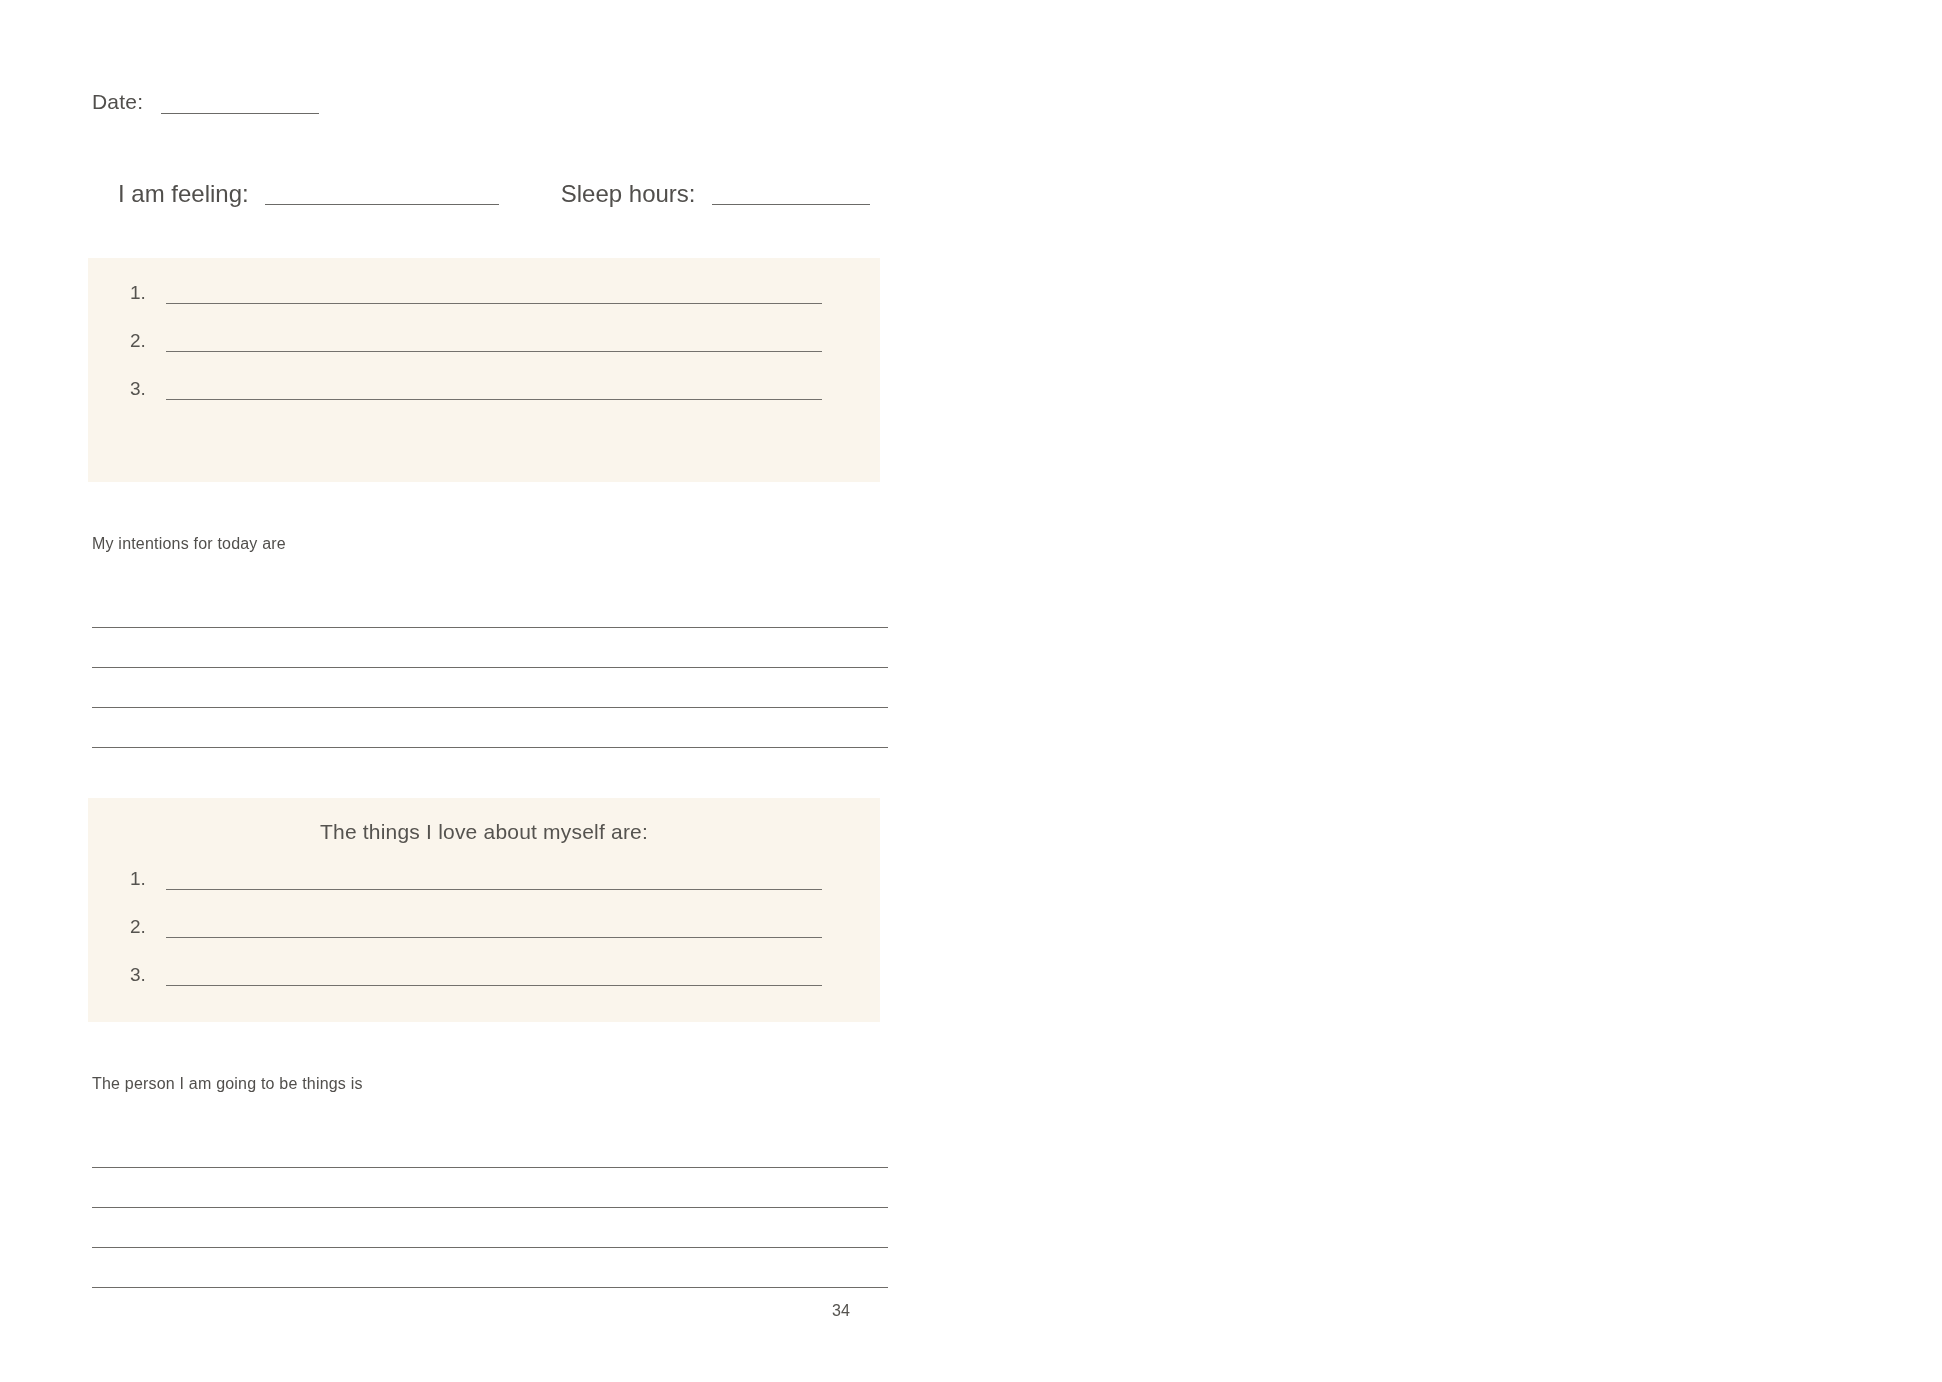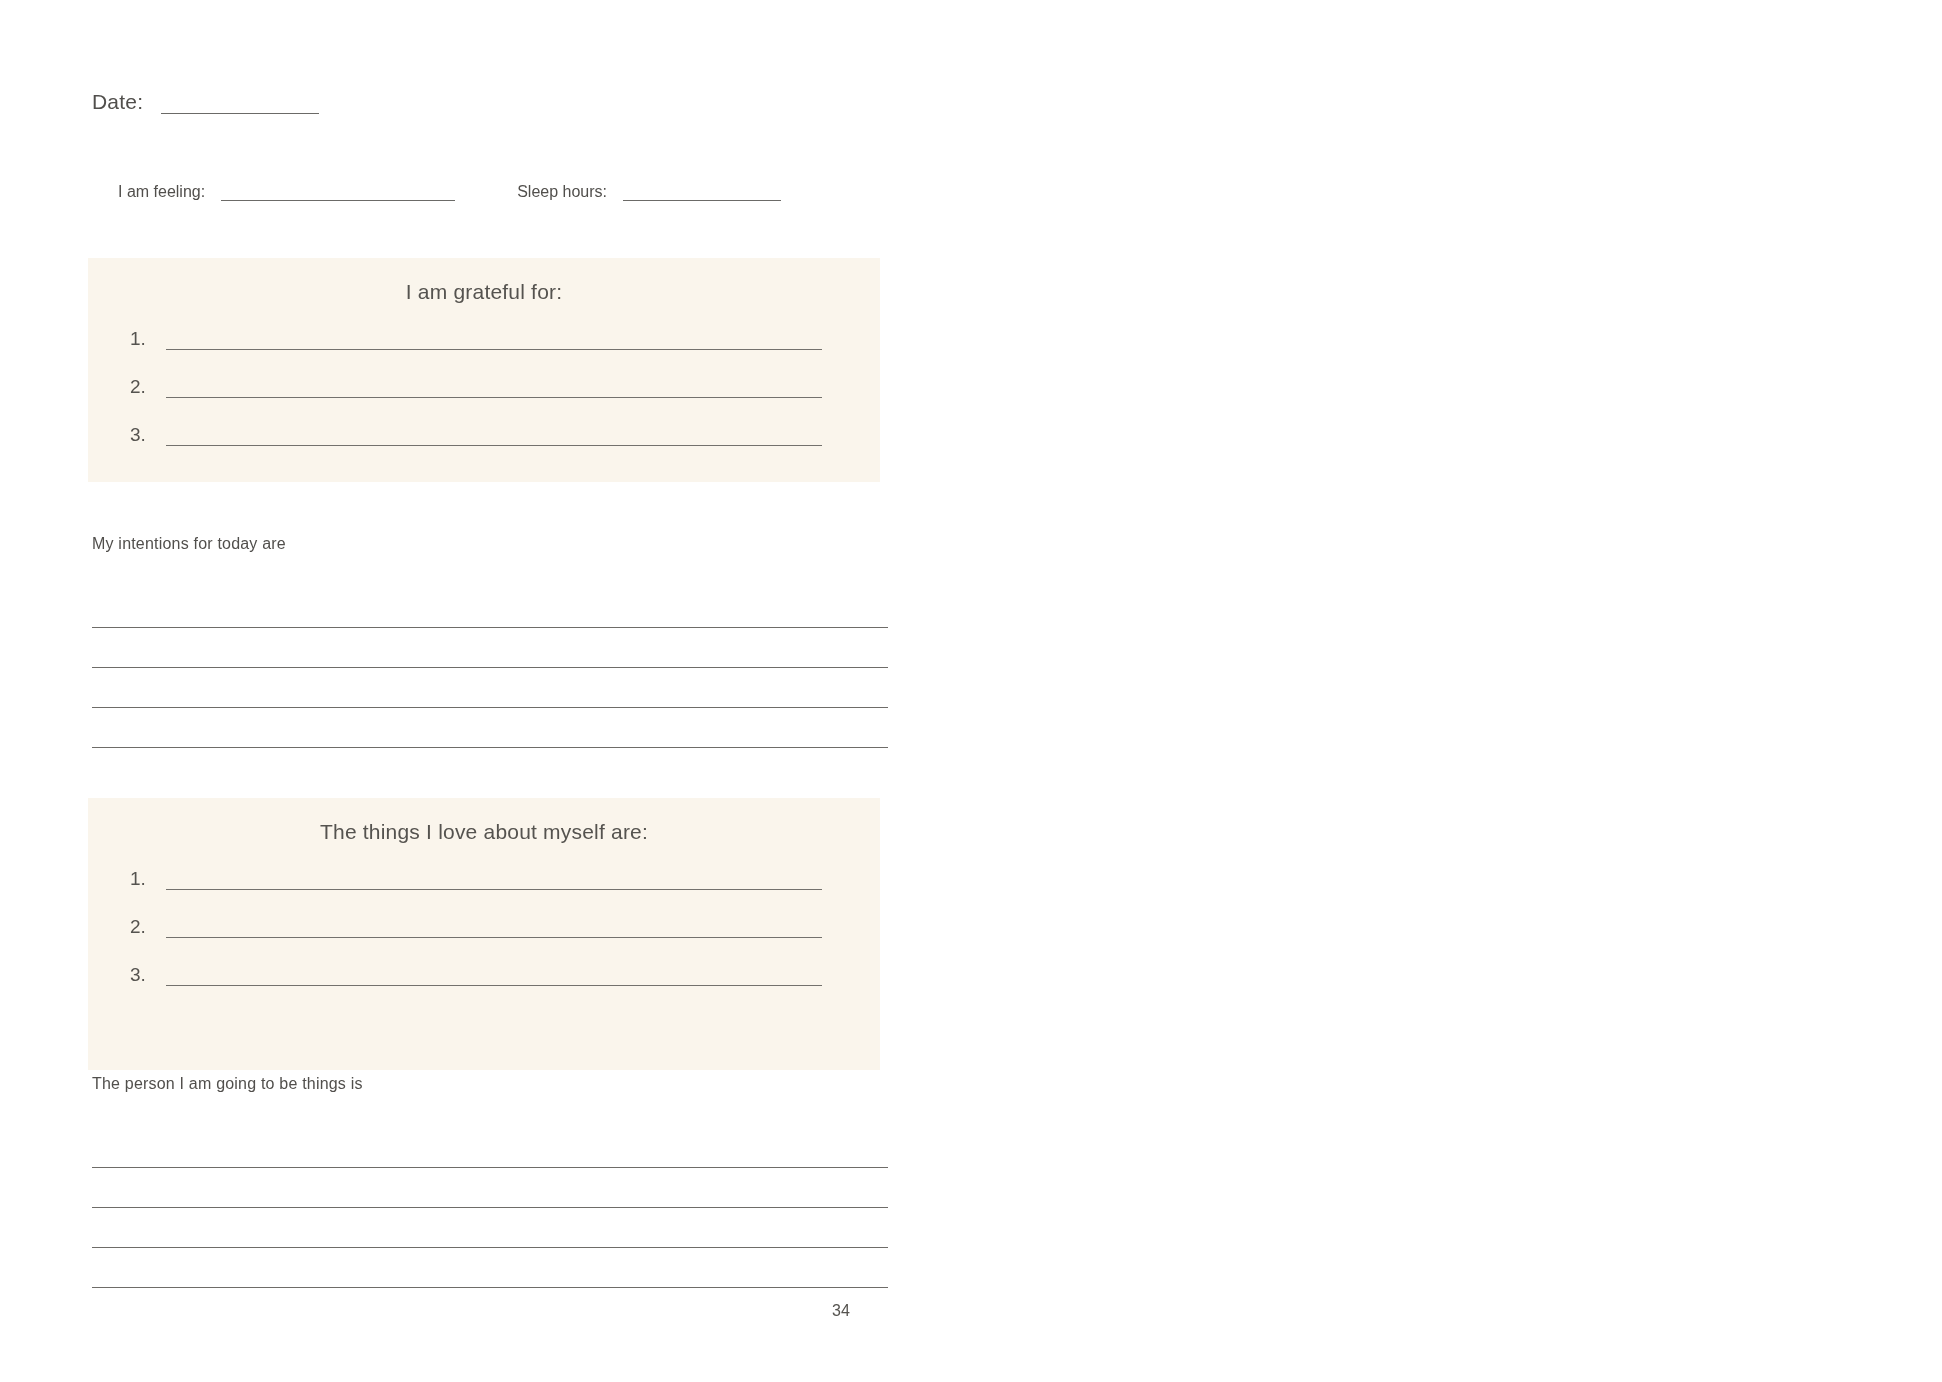--- a/index.html
+++ b/index.html
@@ -53,22 +53,22 @@
     border-bottom: 1.4px solid #6b6a67;
     margin-left: 18px;
     height: 20px;
   }
 
   .feeling-row {
     position: absolute;
     left: 118px;
     top: 180px;
     display: flex;
-    align-items: flex-end;
-    font-size: 16px;
+    align-items: center;
+    font-size: 24px;
     color: #514f4c;
   }
   .feeling-blank {
     display: inline-block;
     width: 234px;
     border-bottom: 1.4px solid #6b6a67;
     margin-left: 16px;
     height: 20px;
   }
   .sleep-label { margin-left: 62px; }
@@ -87,21 +87,21 @@
   .cream-box.grateful {
     left: 88px;
     top: 258px;
     width: 792px;
     height: 224px;
   }
   .cream-box.love {
     left: 88px;
     top: 798px;
     width: 792px;
-    height: 272px;
+    height: 224px;
   }
   .box-title {
     text-align: center;
     font-size: 21px;
     color: #55534f;
     padding-top: 22px;
     letter-spacing: 0.2px;
   }
   .num-list {
     margin-top: 24px;
@@ -168,21 +168,20 @@
     </div>
 
     <div class="feeling-row">
       <span>I am feeling:</span>
       <span class="feeling-blank"></span>
       <span class="sleep-label">Sleep hours:</span>
       <span class="sleep-blank"></span>
     </div>
 
     <div class="cream-box grateful">
-      <div class="box-title">I am grateful for:</div>
       <div class="num-list">
         <div class="num-item">
           <span class="num">1.</span>
           <span class="line"></span>
         </div>
         <div class="num-item">
           <span class="num">2.</span>
           <span class="line"></span>
         </div>
         <div class="num-item">

